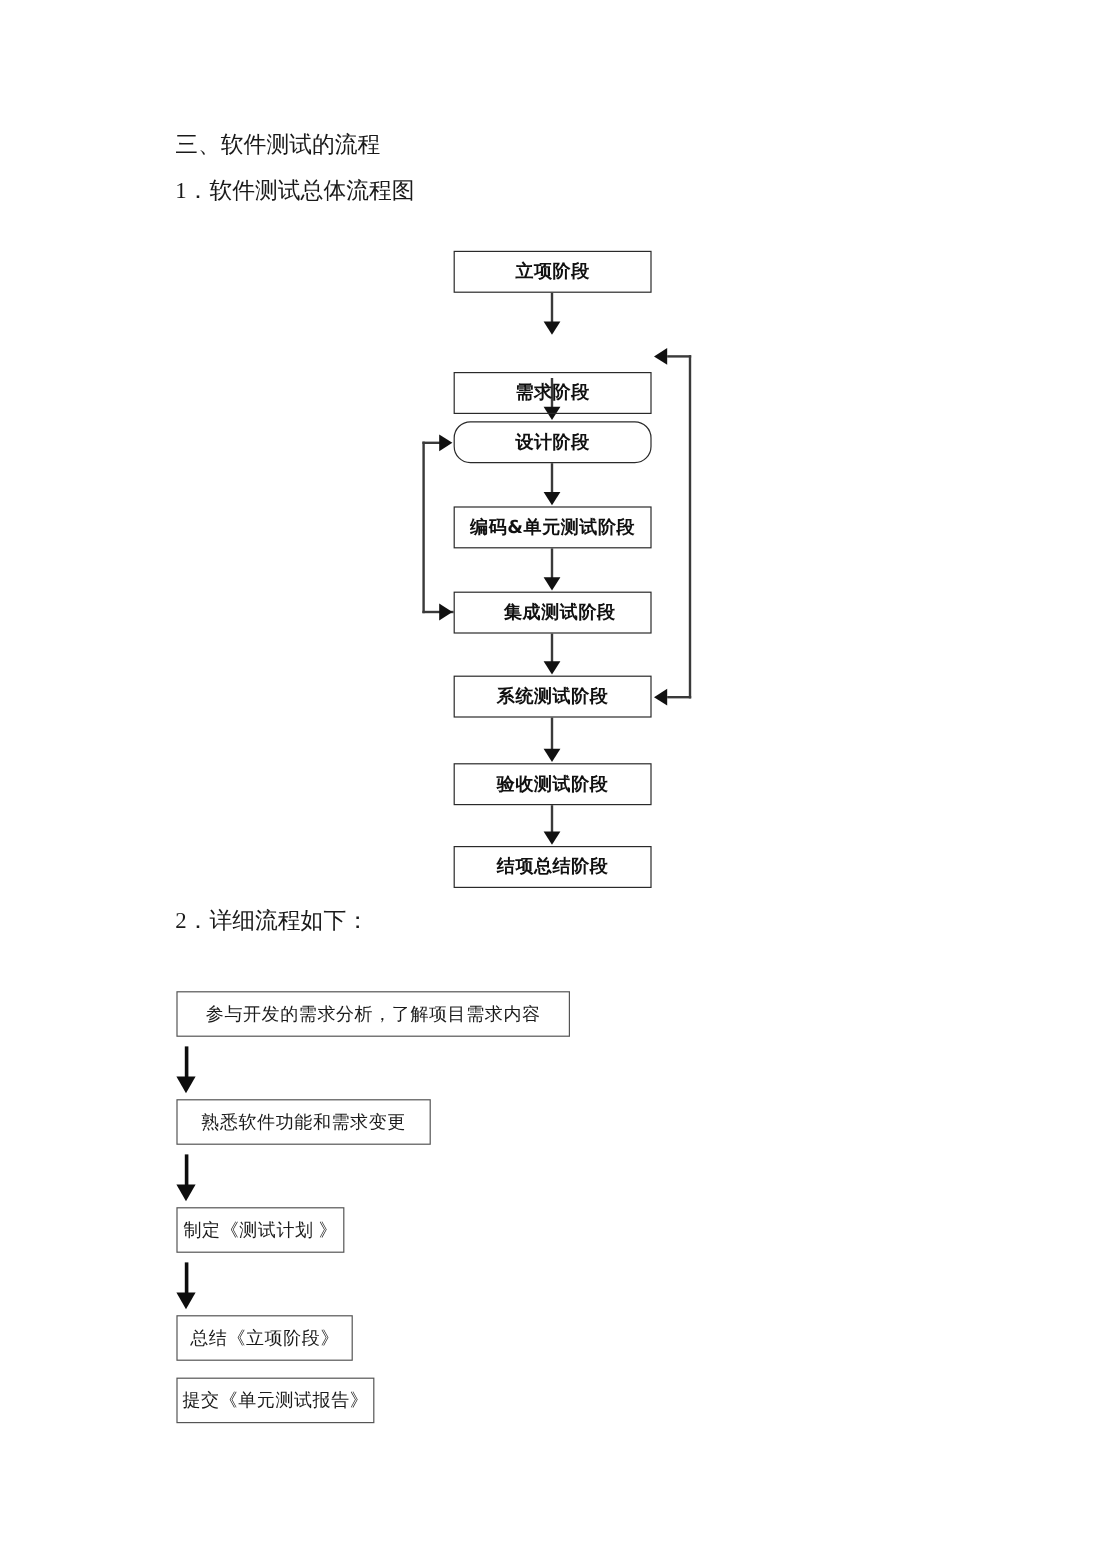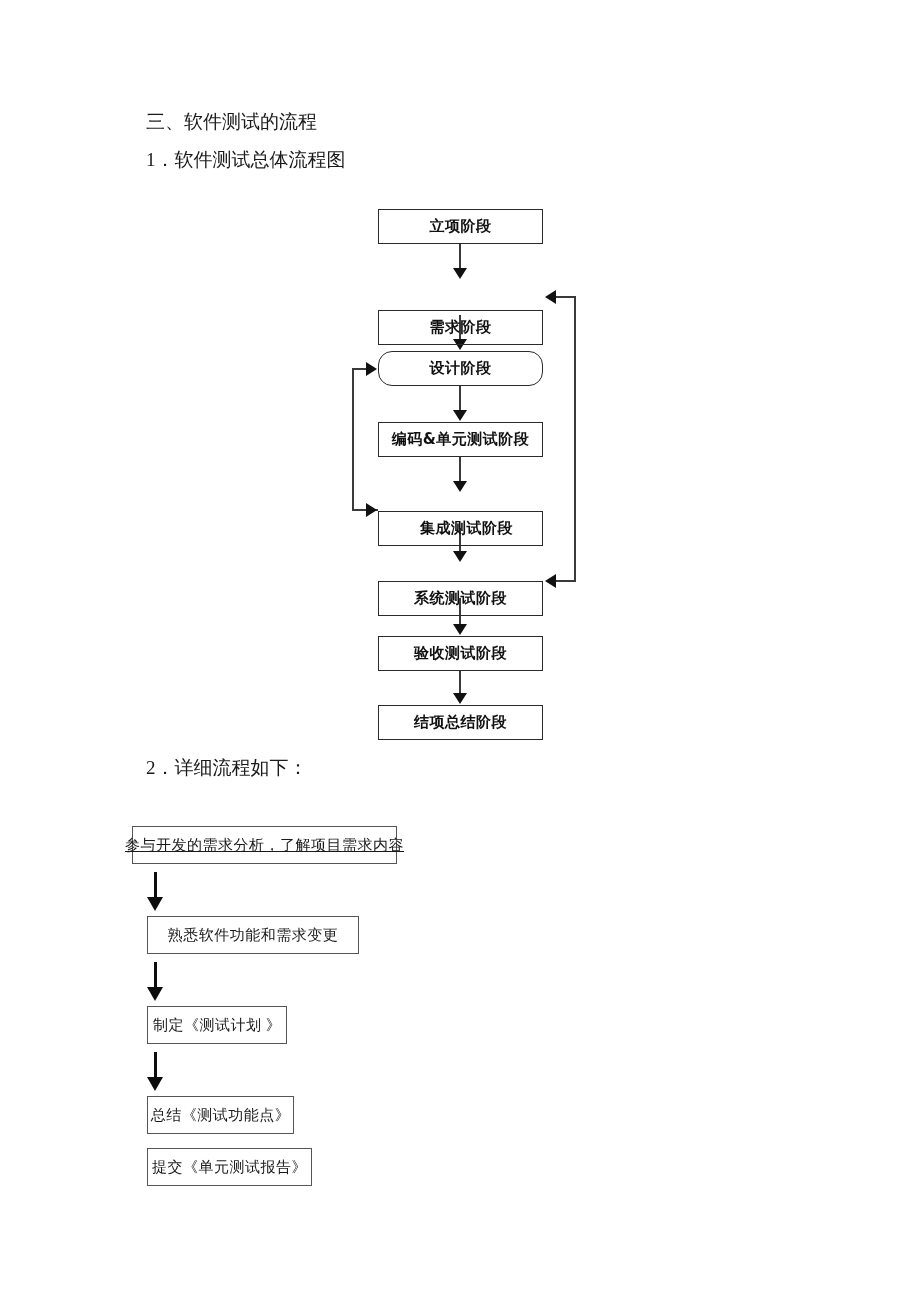--- a/index.html
+++ b/index.html
@@ -77,22 +77,22 @@
     white-space: nowrap;
     z-index: 3;
   }
 
   
   .fbox.c1 { left: 378px; width: 165px; height: 35px; }
   #fb-0 { top: 209px; }
   #fb-1 { top: 280px; margin-top: 30px; }
   #fb-2 { top: 351px; border-radius: 14px; }
   #fb-3 { top: 422px; }
-  #fb-4 { top: 511px; padding-left: 12px; }
-  #fb-5 { top: 563px; margin-top: 18px; }
+  #fb-4 { top: 493px; padding-left: 12px; }
+  #fb-5 { top: 563px; }
   #fb-6 { top: 636px; }
   #fb-7 { top: 705px; }
 
   
   .vline {
     position: absolute;
     width: 2px;
     background: #3a3a3a;
     left: 459px;
     z-index: 2;
@@ -149,21 +149,21 @@
     display: flex;
     align-items: center;
     justify-content: center;
     font-family: "Liberation Serif", "DejaVu Serif", serif;
     font-size: 15px;
     color: #1a1a1a;
     letter-spacing: 0.5px;
     white-space: nowrap;
     z-index: 3;
   }
-  #db-0 { left: 132px; top: 826px; width: 265px; height: 38px; text-decoration: underline; }
+  #db-0 { left: 147px; top: 826px; width: 328px; height: 38px; }
   #db-1 { left: 147px; top: 916px; width: 212px; height: 38px; }
   #db-2 { left: 147px; top: 1006px; width: 140px; height: 38px; }
   #db-3 { left: 147px; top: 1096px; width: 147px; height: 38px; }
   #db-4 { left: 147px; top: 1148px; width: 165px; height: 38px; }
 
   .darrow {
     position: absolute;
     left: 145px;
     width: 22px;
     height: 42px;
@@ -263,18 +263,18 @@
         <div class="head"></div>
     </div>
 
     <div class="dbox" id="db-2">制定《测试计划 》</div>
 
     <div class="darrow" id="da-2">
       <div class="stem"></div>
         <div class="head"></div>
     </div>
 
-    <div class="dbox" id="db-3">总结《测试功能点》</div>
+    <div class="dbox" id="db-3">总结《立项阶段》</div>
 
     <div class="dbox" id="db-4">提交《单元测试报告》</div>
   </div>
 
 </div>
 
 </body></html>

